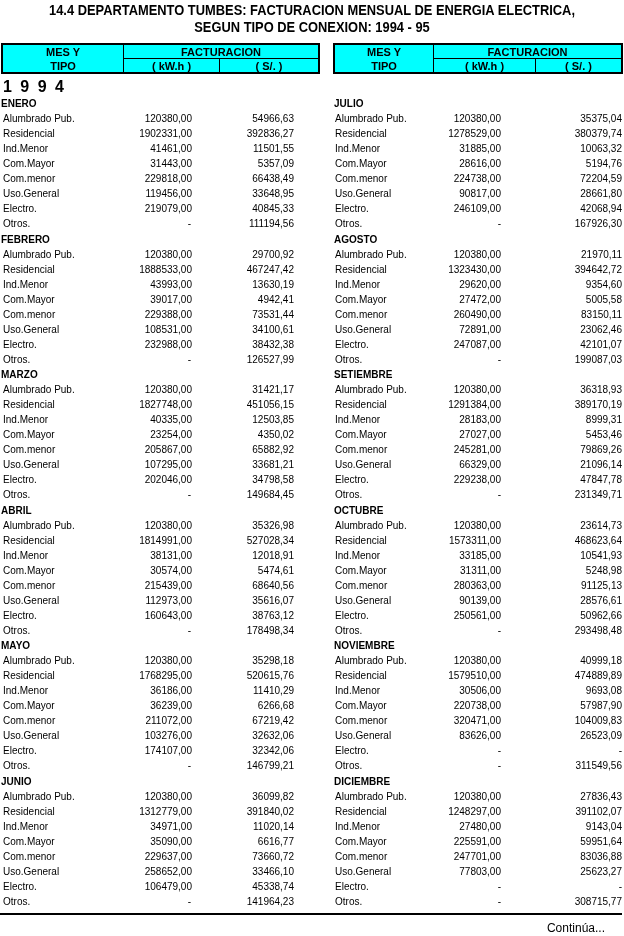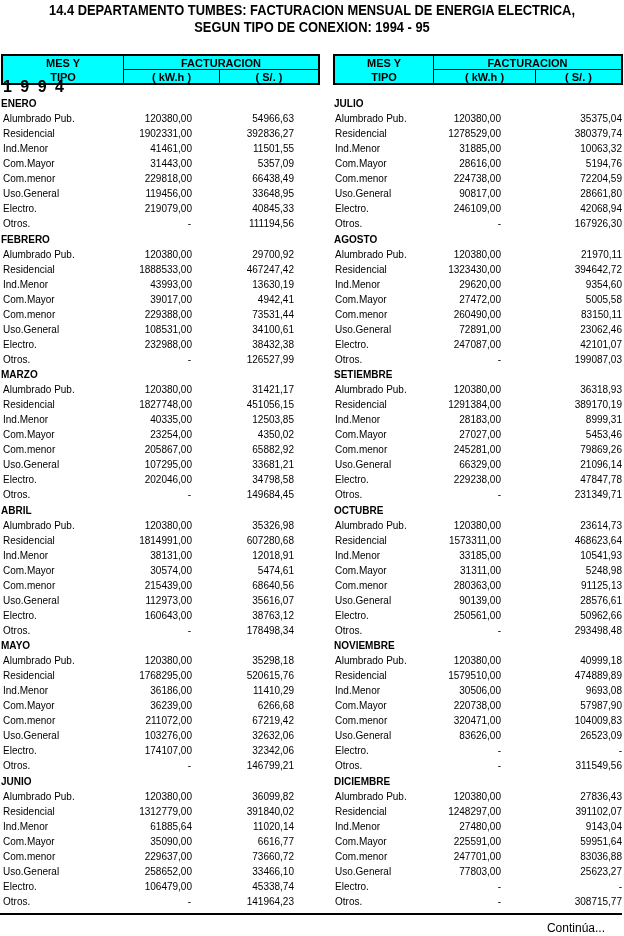--- a/index.html
+++ b/index.html
@@ -1,20 +1,20 @@
 <!DOCTYPE html>
 <html><head>
 <meta charset="utf-8">
 <style>
   html, body { margin:0; padding:0; background:#ffffff; }
   body { width:624px; height:936px; position:relative; overflow:hidden; font-family:"Liberation Sans", sans-serif; color:#000; }
   .title { position:absolute; left:0; width:624px; text-align:center; font-weight:bold; font-size:14px; letter-spacing:0; transform:scaleX(0.92); transform-origin:center; }
   .title.t1 { top:2px; }
   .title.t2 { top:19px; }
-  .hdr { position:absolute; top:54px; height:31px; background:#00ffff; border:2px solid #000; box-sizing:border-box; font-weight:bold; font-size:11px; }
+  .hdr { position:absolute; top:43px; height:31px; background:#00ffff; border:2px solid #000; box-sizing:border-box; font-weight:bold; font-size:11px; }
   .hdr.left { left:1px; width:319px; }
   .hdr.right { left:333px; width:290px; }
   .hdr .c { position:absolute; text-align:center; line-height:13px; }
   .hdr .vline { position:absolute; top:0; bottom:0; width:0; border-left:1px solid #000; }
   .hdr .hline { position:absolute; height:0; border-top:1px solid #000; }
   .year { position:absolute; left:3px; top:78px; font-weight:bold; font-size:16px; letter-spacing:2px; }
   .col { position:absolute; top:96px; }
   .col.left { left:0; width:320px; }
   .col.right { left:333px; width:291px; }
   .block { height:135.5px; position:relative; }
@@ -194,21 +194,21 @@
     <div class="block">
       <div class="mname">ABRIL</div>
       <div class="row">
         <span class="lab">Alumbrado Pub.</span>
         <span class="kwh">120380,00</span>
         <span class="sol">35326,98</span>
       </div>
       <div class="row">
         <span class="lab">Residencial</span>
         <span class="kwh">1814991,00</span>
-        <span class="sol">607280,68</span>
+        <span class="sol">527028,34</span>
       </div>
       <div class="row">
         <span class="lab">Ind.Menor</span>
         <span class="kwh">38131,00</span>
         <span class="sol">12018,91</span>
       </div>
       <div class="row">
         <span class="lab">Com.Mayor</span>
         <span class="kwh">30574,00</span>
         <span class="sol">5474,61</span>
@@ -284,21 +284,21 @@
         <span class="kwh">120380,00</span>
         <span class="sol">36099,82</span>
       </div>
       <div class="row">
         <span class="lab">Residencial</span>
         <span class="kwh">1312779,00</span>
         <span class="sol">391840,02</span>
       </div>
       <div class="row">
         <span class="lab">Ind.Menor</span>
-        <span class="kwh">61885,64</span>
+        <span class="kwh">34971,00</span>
         <span class="sol">11020,14</span>
       </div>
       <div class="row">
         <span class="lab">Com.Mayor</span>
         <span class="kwh">35090,00</span>
         <span class="sol">6616,77</span>
       </div>
       <div class="row">
         <span class="lab">Com.menor</span>
         <span class="kwh">229637,00</span>

